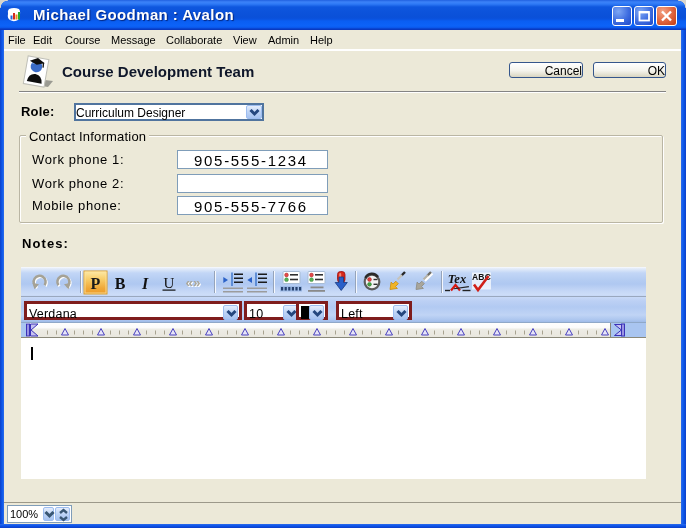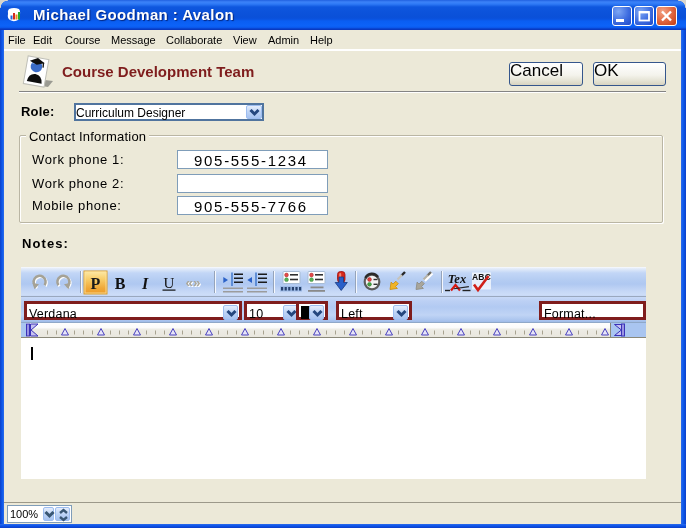--- a/index.html
+++ b/index.html
@@ -14,24 +14,24 @@
 #btnmin,#btnmax{background:radial-gradient(circle at 30% 25%,#7EA7F4 0%,#3D6CE0 55%,#1E48C8 100%)}
 #btnclose{background:radial-gradient(circle at 30% 25%,#F3A284 0%,#E0633D 55%,#C33C12 100%)}
 #leftborder{left:0;top:30px;width:4px;height:498px;background:linear-gradient(90deg,#0D40C8,#0C59EC 55%,#2E6BE8)}
 #rightborder{left:681px;top:30px;width:5px;height:498px;background:linear-gradient(90deg,#2E6BE8,#0C59EC 45%,#0D40C8)}
 #bottomborder{left:0;top:524px;width:686px;height:4px;background:linear-gradient(180deg,#2E6BE8,#0C55EC 45%,#0C3EC6)}
 
 #menubar{left:4px;top:30px;width:677px;height:20px;background:#ECE9D8;font-size:11px;color:#000}
 #menubar span{position:absolute;top:4px}
 #menuline{left:4px;top:49px;width:677px;height:2px;background:#fff}
 
-#hdrtitle{left:62px;top:63px;font-size:15px;font-weight:bold;color:#7f1d1d;letter-spacing:0}
-.xpbtn{top:62px;height:24px;border:1px solid #35568C;border-radius:3px;
+#hdrtitle{left:62px;top:63px;font-size:15px;font-weight:bold;color:#0f172a;letter-spacing:0}
+.xpbtn{top:62px;height:16px;border:1px solid #35568C;border-radius:3px;
  background:linear-gradient(180deg,#fff 0%,#F4F3EC 55%,#E5E3D4 80%,#D8D4C0 100%);
- font-size:17px;color:#000;text-align:left;line-height:16px}
+ font-size:12px;color:#000;text-align:right;line-height:16px}
 #hdrline1{left:19px;top:91px;width:647px;height:1px;background:#848484}
 #hdrline2{left:19px;top:92px;width:647px;height:1px;background:#fff}
 
 #rolelbl{left:21px;top:104px;font-size:13px;font-weight:bold;letter-spacing:.2px}
 #rolecombo{left:74px;top:103px;width:190px;height:18px;background:#fff;border:2px solid #50749E}
 #roletext{left:76px;top:106px;font-size:12px;letter-spacing:0}
 
 #fs{left:19px;top:135px;width:644px;height:88px;border:1px solid #BAB6A4;border-radius:2px;box-shadow:inset 1px 1px 0 #fff, 1px 1px 0 #fff}
 #fsleg{left:26px;top:129px;font-size:13px;letter-spacing:.2px;background:#ECE9D8;padding:0 3px}
 .flbl{left:32px;font-size:13px;letter-spacing:.6px;color:#000}
@@ -351,23 +351,20 @@
         </span>
       </div>
     <div class="abs combo" style="left:315px;width:76px">
         <span class="ct">Left</span>
       <span class="carrow">
           <svg class="chev" width="11" height="8">
             <path d="M1.5,1 L5.5,5 L9.5,1" stroke="#25477E" stroke-width="3" fill="none"></path>
           </svg>
         </span>
       </div>
-    <div class="abs combo" style="left:518px;width:107px">
-        <span class="ct">Format...</span>
-      </div>
   </div>
 
   <div class="abs" id="statline"></div>
   <div class="abs" id="zoombox">
     <span class="carrow" style="left:35px;top:1px;width:11px;height:14px">
         <svg class="chev" width="11" height="8" style="left:0;top:3px">
           <path d="M1.5,1 L5.5,5 L9.5,1" stroke="#3A5774" stroke-width="3" fill="none"></path>
         </svg>
       </span>
     <span class="carrow" style="left:47px;top:1px;width:15px;height:14px">

